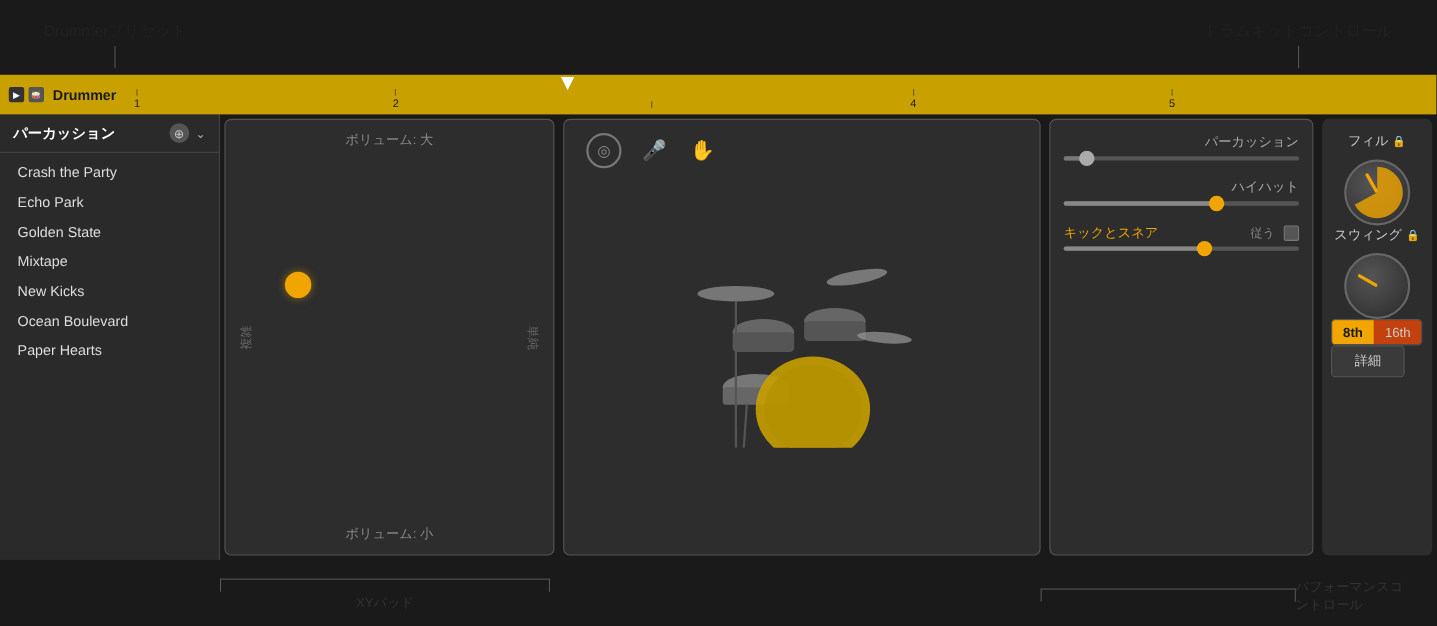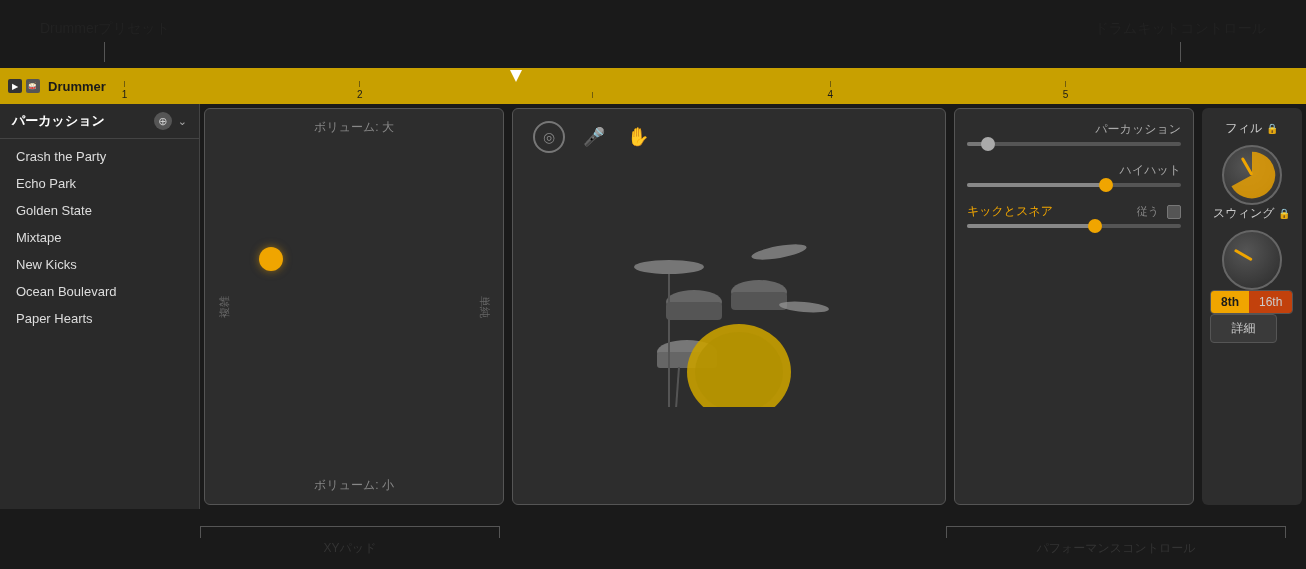--- a/index.html
+++ b/index.html
@@ -453,21 +453,21 @@
       width: 300px;
       display: flex;
       flex-direction: column;
       align-items: center;
     }
     .bottom-ann-right {
       margin-left: auto;
       margin-right: 20px;
       width: 340px;
       display: flex;
-      flex-direction: column;
+      flex-direction: row;
       align-items: center;
     }
     .ann-bracket {
       width: 100%;
       height: 12px;
       border-left: 1px solid #555;
       border-right: 1px solid #555;
       border-top: 1px solid #555;
     }
     .ann-text {

